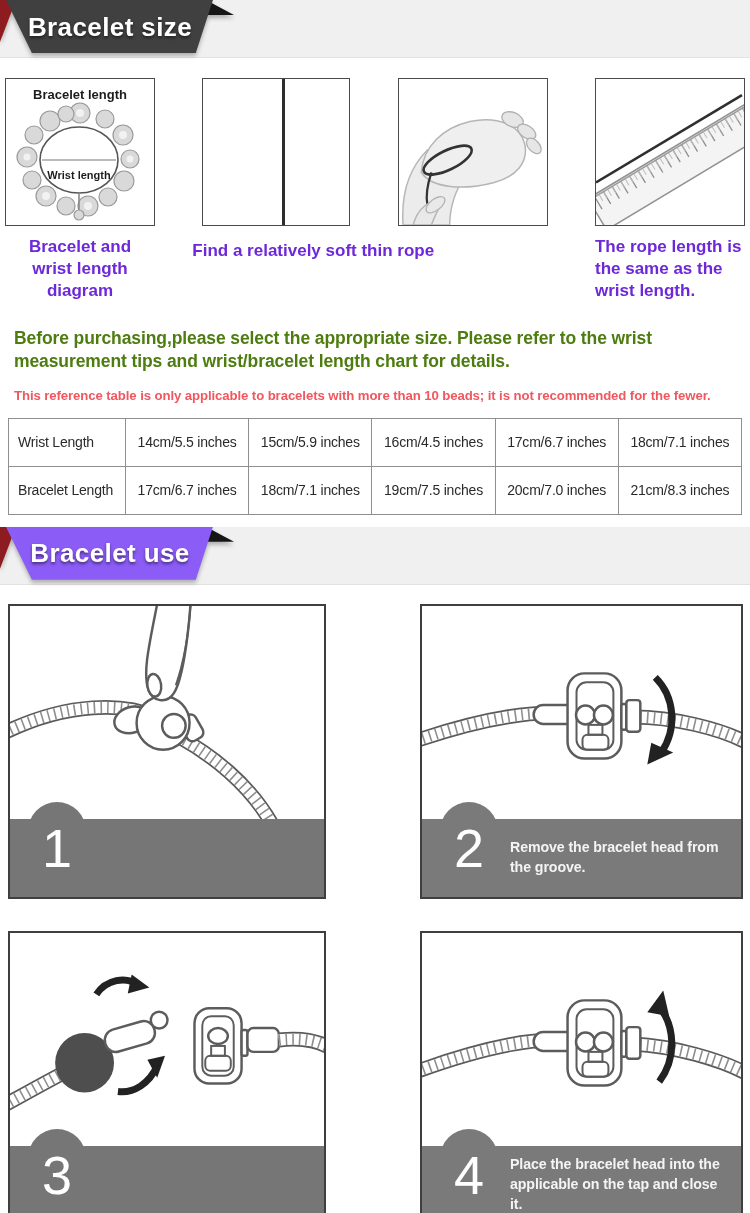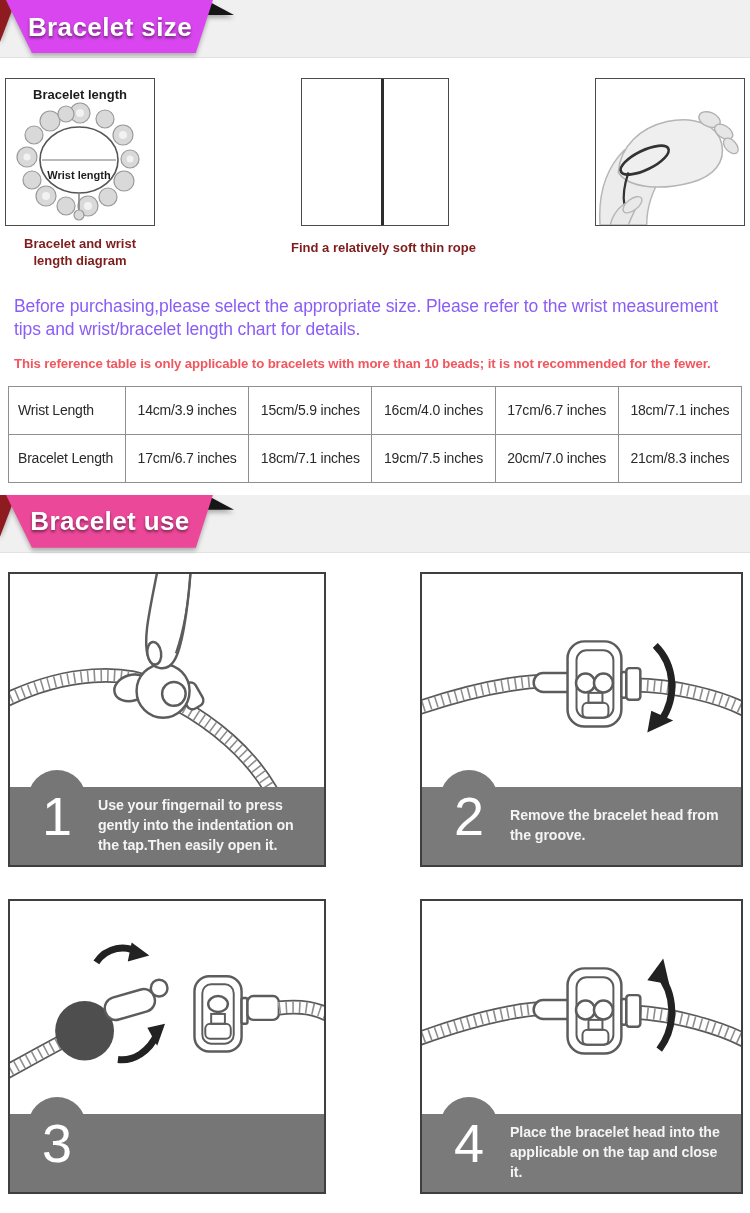--- a/index.html
+++ b/index.html
@@ -22,30 +22,30 @@
                  clip-path:polygon(2.7% 0,96.8% 0,89% 100%,14.5% 100%);
                  display:flex; align-items:center; justify-content:center; }
   .banner-title { color:#fff; font-size:26px; font-weight:800; letter-spacing:.4px;
                   padding-top:1px; text-shadow:0 2px 3px rgba(0,0,0,.5); }
 
   
   .figures-row { display:flex; justify-content:space-between; padding:0 5px; margin-top:20px; }
   .fig-col { width:150px; }
   .fig-col.c2 { width:148px; }
   .fig-box { position:relative; height:148px; background:#fff; border:1.5px solid #4a4a4a; overflow:hidden; }
-  .fig-caption { font-weight:700; font-size:13px; line-height:1.28; color:#7f1d1d; margin-top:10px; }
+  .fig-caption { font-weight:700; font-size:17px; line-height:1.28; color:#6d28d9; margin-top:10px; }
   .cap-center { text-align:center; }
   .cap-nowrap { white-space:nowrap; text-align:center; margin-left:-10px; margin-right:-10px; }
   .rope-line { position:absolute; left:54%; top:0; bottom:0; width:3px; background:#2d2d2d; }
   .fig-svg { display:block; width:100%; height:100%; }
   .fig-label { font-family:"Liberation Sans",sans-serif; font-weight:700; fill:#1c1c1c; }
 
   
-  .intro { margin:26px 14px 0; font-size:17.5px; font-weight:400; line-height:1.3;
-           color:#8b5cf6; letter-spacing:-.1px; }
+  .intro { margin:26px 14px 0; font-size:17.5px; font-weight:700; line-height:1.3;
+           color:#4d7c0f; letter-spacing:-.1px; }
   .warning { margin:15px 14px 0; font-size:13.2px; font-weight:700; letter-spacing:-.1px; }
 
   
   .size-table { margin:15px 8px 0; width:734px; border-collapse:collapse;
                 font-size:14px; color:#2a2a2a; letter-spacing:-.2px; }
   .size-table td { border:1px solid #8f8f8f; height:48px; text-align:center; }
   .size-table td.rowhead { text-align:left; padding-left:9px; width:117px; }
 
   
   .steps-grid { display:grid; grid-template-columns:318px 323px; justify-content:space-between;
@@ -67,21 +67,21 @@
   .rope-h { fill:none; stroke:#8d8d8d; stroke-width:11.5; stroke-dasharray:1.6 5.2; }
   .arrow { fill:none; stroke:#222; stroke-width:7; }
 </style>
 </head>
 <body>
 
 <div class="banner-strip">
   <div class="banner-shape">
     <div class="banner-red" style="background:#8e1b20"></div>
     <div class="banner-fold"></div>
-    <div class="banner-body" style="background:#d946ef">
+    <div class="banner-body" style="background:#404040">
       <span class="banner-title">Bracelet size</span>
     </div>
   </div>
 </div>
 
 <div class="figures-row">
 
   <div class="fig-col">
     <div class="fig-box">
       <svg class="fig-svg" viewBox="0 0 148 146">
@@ -136,52 +136,66 @@
         <ellipse cx="126" cy="52" rx="10" ry="6" transform="rotate(34 126 52)" fill="#e6e6e6" stroke="#b0b0b0" stroke-width="1.3"></ellipse>
         <ellipse cx="133" cy="66" rx="9" ry="5.5" transform="rotate(48 133 66)" fill="#e6e6e6" stroke="#b0b0b0" stroke-width="1.3"></ellipse>
         <ellipse cx="48" cy="80" rx="26" ry="9.5" transform="rotate(-26 48 80)" fill="none" stroke="#333" stroke-width="2.6"></ellipse>
         <path d="M32,92 C28,104 26,114 28,124" fill="none" stroke="#333" stroke-width="2.2"></path>
         <path d="M14,144 C18,128 30,118 42,122 C38,130 34,138 32,144 Z" fill="#e9e9e9" stroke="#b5b5b5" stroke-width="1.4"></path>
         <ellipse cx="36" cy="124" rx="11" ry="5.5" transform="rotate(-38 36 124)" fill="#e9e9e9" stroke="#b5b5b5" stroke-width="1.3"></ellipse>
       </svg>
     </div>
   </div>
 
+  <div class="fig-col">
+    <div class="fig-box">
+      <svg class="fig-svg" viewBox="0 0 146 144">
+        <line x1="0" y1="102" x2="144" y2="16" stroke="#2f2f2f" stroke-width="2.6"></line>
+        <g transform="translate(-8,118) rotate(-31)">
+          <rect x="0" y="0" width="218" height="36" rx="3" fill="#f4f4f4" stroke="#919191" stroke-width="1.5"></rect>
+          <line x1="0" y1="2" x2="218" y2="2" stroke="#9a9a9a" stroke-width="1.4"></line>
+          <line x1="6" y1="9" x2="214" y2="9" stroke="#8f8f8f" stroke-width="14" stroke-dasharray="1.3 8.7"></line>
+          <line x1="11" y1="6" x2="214" y2="6" stroke="#bdbdbd" stroke-width="7" stroke-dasharray="1 4"></line>
+        </g>
+      </svg>
+    </div>
+    <div class="fig-caption">The rope length is the same as the wrist length.</div>
+  </div>
 </div>
 
 <div class="intro">Before purchasing,please select the appropriate size. Please refer to the wrist measurement tips and wrist/bracelet length chart for details.</div>
 
 <div class="warning" style="color:#f0575f">This reference table is only applicable to bracelets with more than 10 beads; it is not recommended for the fewer.</div>
 
 <table class="size-table">
   <tbody>
     <tr>
       <td class="rowhead">Wrist Length</td>
-      <td>14cm/3.9 inches</td>
+      <td>14cm/5.5 inches</td>
       <td>15cm/5.9 inches</td>
-      <td>16cm/4.0 inches</td>
+      <td>16cm/4.5 inches</td>
       <td>17cm/6.7 inches</td>
       <td>18cm/7.1 inches</td>
     </tr>
     <tr>
       <td class="rowhead">Bracelet Length</td>
       <td>17cm/6.7 inches</td>
       <td>18cm/7.1 inches</td>
       <td>19cm/7.5 inches</td>
       <td>20cm/7.0 inches</td>
       <td>21cm/8.3 inches</td>
     </tr>
   </tbody>
 </table>
 
 <div class="banner-strip" style="margin-top:12px">
   <div class="banner-shape">
     <div class="banner-red" style="background:#8e1b20"></div>
     <div class="banner-fold"></div>
-    <div class="banner-body" style="background:#ec4899">
+    <div class="banner-body" style="background:#8b5cf6">
       <span class="banner-title">Bracelet use</span>
     </div>
   </div>
 </div>
 
 <div class="steps-grid">
 
   <div class="step-panel">
     <svg class="step-art" viewBox="0 0 320 215" preserveAspectRatio="none">
       <path class="rope-o" d="M-6,128 C60,96 118,98 148,112"></path>
@@ -194,21 +208,20 @@
       <rect class="lw" x="176" y="110" width="18" height="26" rx="6" transform="rotate(-30 185 123)"></rect>
       <circle class="lw" cx="156" cy="118" r="27"></circle>
       <circle class="lw" cx="167" cy="121" r="12"></circle>
       <path class="lw" d="M150,-2 C142,38 135,68 141,84 C145,97 160,99 167,88 C175,76 181,38 184,-2 Z" stroke-width="2.2"></path>
       <path class="ln" d="M184,-2 C182,30 176,60 169,80"></path>
       <ellipse class="lw" cx="147" cy="80" rx="7" ry="11.5" transform="rotate(-8 147 80)" stroke-width="2"></ellipse>
     </svg>
     <div class="step-bar" style="background:#767676">
       <div class="step-bump" style="background:#767676"></div>
       <div class="step-num">1</div>
-      <div class="step-text">Use your fingernail to press gently into the indentation on the tap.Then easily open it.</div>
     </div>
   </div>
 
   <div class="step-panel">
     <svg class="step-art" viewBox="0 0 320 215" preserveAspectRatio="none">
       <path class="rope-o" d="M-6,136 C70,110 118,106 140,109"></path>
       <path class="rope-i" d="M-6,136 C70,110 118,106 140,109"></path>
       <path class="rope-h" d="M-6,136 C70,110 118,106 140,109"></path>
       <path class="rope-o" d="M212,112 C252,112 300,124 326,138"></path>
       <path class="rope-i" d="M212,112 C252,112 300,124 326,138"></path>

